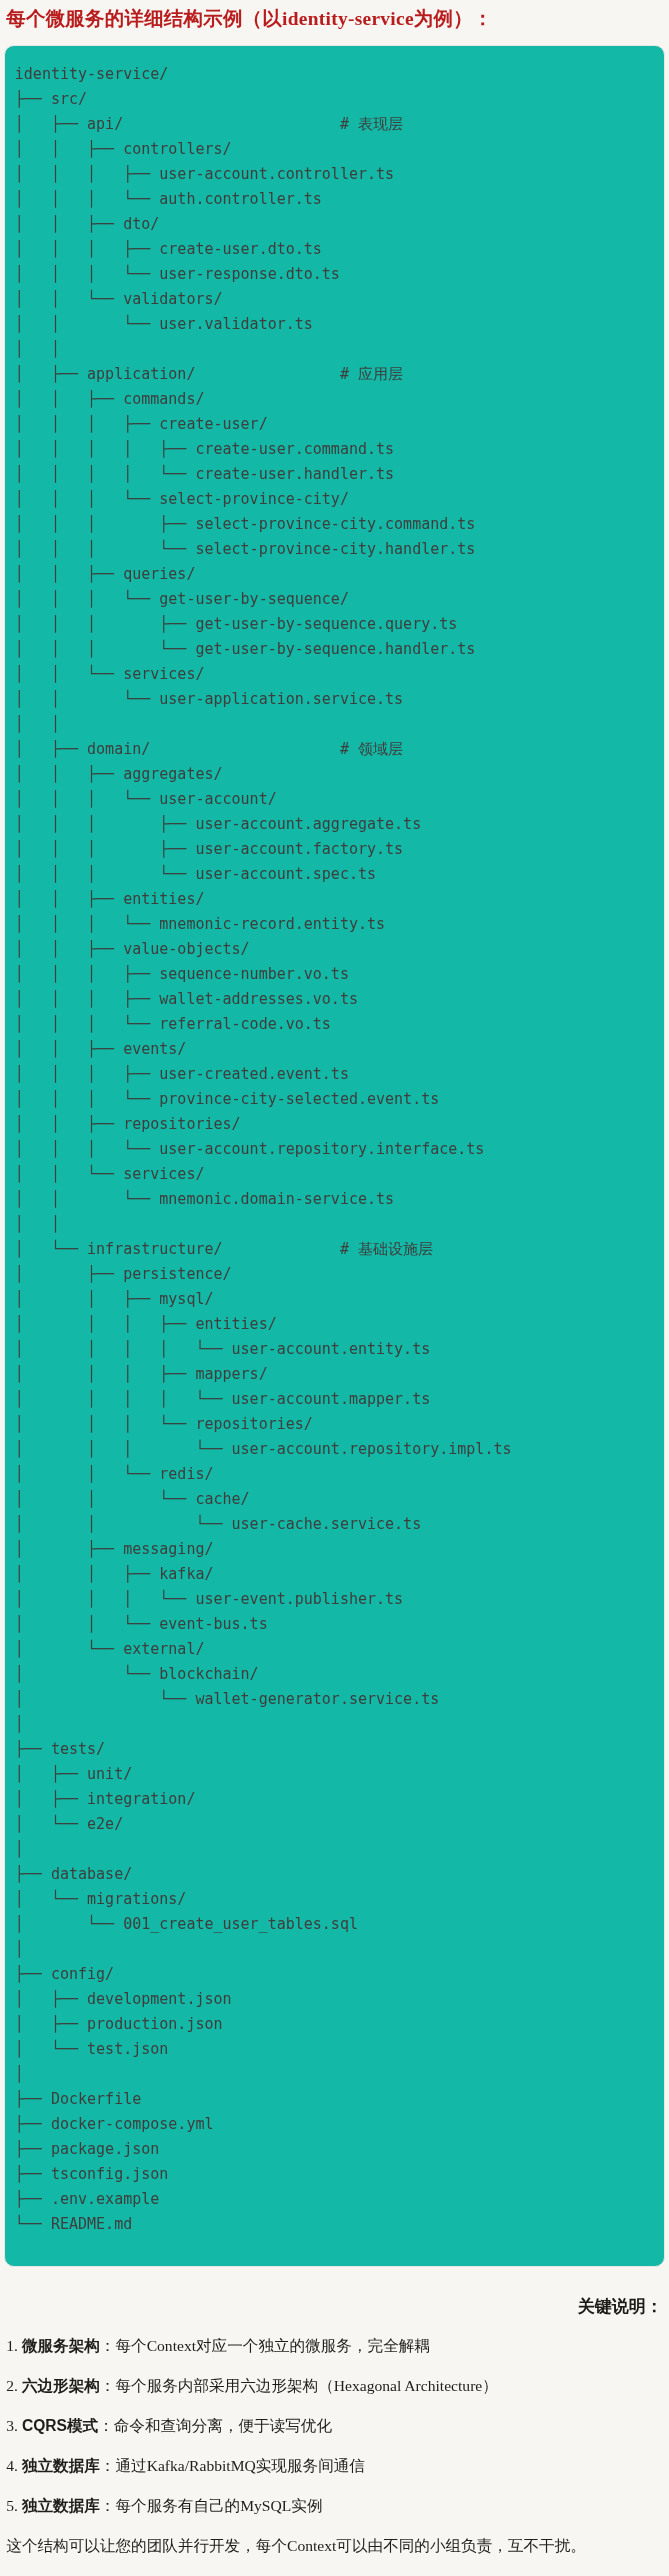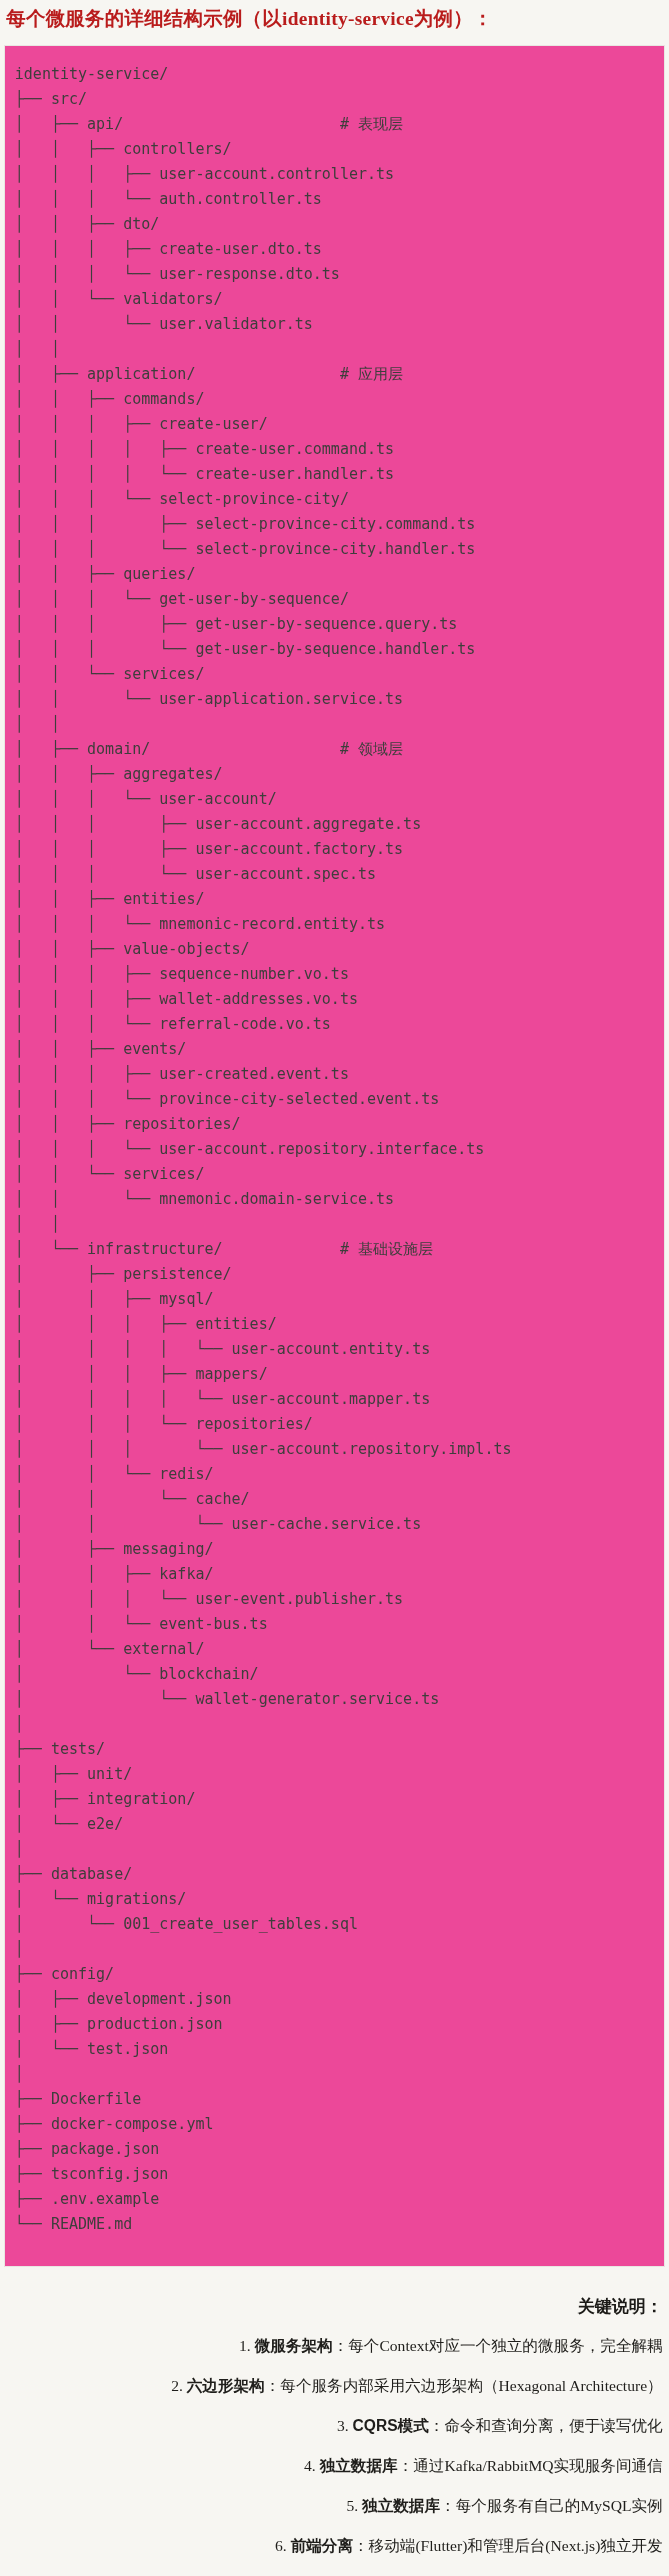--- a/index.html
+++ b/index.html
@@ -18,23 +18,23 @@
     padding: 6.3px 2.5px 12.5px 2.5px;
     font-family: "Liberation Serif", serif;
     font-weight: 700;
     font-size: 19.4px;
     line-height: 26px;
     color: #b91c1c;
     letter-spacing: 0.3px;
   }
 
   .code-block {
-    background: #ec4899;
+    background: #14b8a6;
     border: 0.6px solid #e8e7e2;
-    border-radius: 1px;
+    border-radius: 10px;
     padding: 16.3px 10px 29px 10px;
     box-sizing: border-box;
   }
   .code-block pre {
     margin: 0;
     font-family: "DejaVu Sans Mono", "Liberation Mono", monospace;
     font-size: 15px;
     line-height: 25px;
     color: #3e3e3c;
     white-space: pre;
@@ -48,21 +48,20 @@
     font-size: 17px;
     line-height: 24px;
     color: #1b1a17;
     text-align: right;
   }
   .note-item {
     margin: 0 0 20.6px 0;
     font-size: 15.6px;
     line-height: 19.4px;
     font-family: "Liberation Serif", serif;
-    text-align: right;
   }
   .note-item .num { font-family: "Liberation Serif", serif; }
   .note-item .label {
     font-family: "Liberation Sans", sans-serif;
     font-weight: 700;
   }
   .closing {
     margin: 0;
     font-size: 15.6px;
     line-height: 19.4px;
@@ -183,21 +182,18 @@
     </div>
 
     <div class="note-item">
       <span class="num">4. </span><strong class="label">独立数据库</strong><span class="text">：通过Kafka/RabbitMQ实现服务间通信</span>
     </div>
 
     <div class="note-item">
       <span class="num">5. </span><strong class="label">独立数据库</strong><span class="text">：每个服务有自己的MySQL实例</span>
     </div>
 
-    <div class="note-item">
-      <span class="num">6. </span><strong class="label">前端分离</strong><span class="text">：移动端(Flutter)和管理后台(Next.js)独立开发</span>
-    </div>
 
     <p class="closing">这个结构可以让您的团队并行开发，每个Context可以由不同的小组负责，互不干扰。</p>
   </div>
 
 </div>
 
 
 </body></html>

